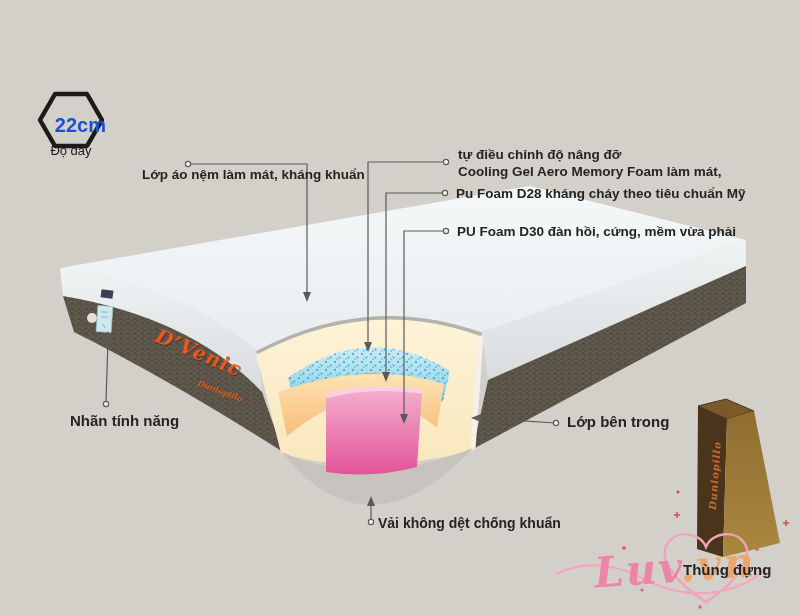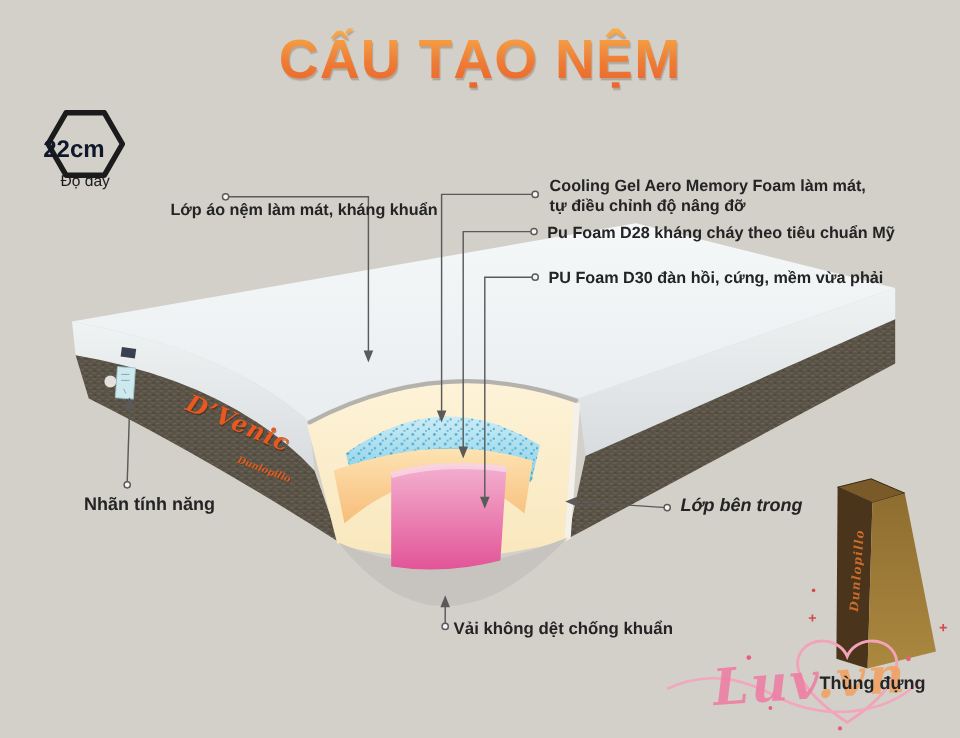--- a/index.html
+++ b/index.html
@@ -10,27 +10,27 @@
          font-size:46px;font-weight:bold;letter-spacing:1px;
          background:linear-gradient(180deg,#f9b04b 0%,#ee7c35 55%,#e9622c 100%);
          -webkit-background-clip:text;background-clip:text;color:transparent;
          filter:drop-shadow(1px 2px 0 rgba(100,60,30,0.28));}
   .lbl{position:absolute;font-weight:bold;color:#242424;white-space:nowrap;}
   .lbl-cover{left:104px;top:167px;font-size:13.5px;margin-left:38px;}
   .lbl-cooling{left:458px;top:146px;font-size:13.5px;line-height:17px;}
   .lbl-pu28{left:456px;top:186px;font-size:13.5px;}
   .lbl-pu30{left:457px;top:224px;font-size:13.5px;}
   .lbl-tag{left:70px;top:412px;font-size:15px;}
-  .lbl-inner{left:567px;top:413px;font-size:15px;font-style:italic;}
+  .lbl-inner{left:567px;top:413px;font-size:15px;}
   .lbl-fabric{left:378px;top:515px;font-size:14px;}
   .lbl-box{left:683px;top:561px;font-size:15px;text-align:right;}
   .badge-label{position:absolute;left:36px;top:99px;width:70px;text-align:center;
                font-size:13px;color:#1b1b1b;font-weight:normal;margin-top:44px;}
-  .badge-value{position:absolute;left:36px;top:114px;width:70px;text-align:left;
-               font-size:20px;font-weight:bold;color:#0f172a;}
+  .badge-value{position:absolute;left:36px;top:114px;width:70px;text-align:right;
+               font-size:20px;font-weight:bold;color:#1d4ed8;}
   .brand{position:absolute;left:152px;top:344px;width:110px;transform:rotate(23deg);
          font-family:"DejaVu Serif",serif;font-style:italic;font-weight:bold;
          font-size:20px;color:#e8581f;text-shadow:1px 1px 0 rgba(50,25,5,0.4);letter-spacing:1px;}
   .brand-sub{position:absolute;left:196px;top:390px;width:70px;transform:rotate(21deg);
          font-family:"DejaVu Serif",serif;font-style:italic;font-weight:bold;
          font-size:8px;color:#df5f23;text-shadow:0.5px 0.5px 0 rgba(50,25,5,0.35);}
   .box-logo{position:absolute;left:660px;top:470px;width:110px;text-align:center;
          transform:rotate(-86deg);font-family:"DejaVu Serif",serif;font-style:italic;
          font-weight:bold;font-size:10px;color:#c96d2c;letter-spacing:1px;}
   .watermark{position:absolute;left:594px;top:543px;transform:rotate(-4deg);
@@ -159,29 +159,28 @@
       <circle cx="445" cy="193" r="2.6"></circle>
       <circle cx="446" cy="231" r="2.6"></circle>
       <circle cx="106" cy="404" r="2.6"></circle>
       <circle cx="556" cy="423" r="2.6"></circle>
       <circle cx="371" cy="522" r="2.6"></circle>
     </g>
 
     <path d="M40,120 L55,94 L87,94 L102,120 L87,146 L55,146 Z" fill="none" stroke="#1b1b1b" stroke-width="4.5" stroke-linejoin="round"></path>
   </svg>
 
-  <div class="title">CẤU TẠO NỆM</div>
 
   <div class="badge-label">Độ dày</div>
   <div class="badge-value">22cm</div>
 
   <div class="lbl lbl-cover">Lớp áo nệm làm mát, kháng khuẩn</div>
   <div class="lbl lbl-cooling">
+    <div>tự điều chỉnh độ nâng đỡ</div>
     <div>Cooling Gel Aero Memory Foam làm mát,</div>
-    <div>tự điều chỉnh độ nâng đỡ</div>
   </div>
   <div class="lbl lbl-pu28">Pu Foam D28 kháng cháy theo tiêu chuẩn Mỹ</div>
   <div class="lbl lbl-pu30">PU Foam D30 đàn hồi, cứng, mềm vừa phải</div>
   <div class="lbl lbl-tag">Nhãn tính năng</div>
   <div class="lbl lbl-inner">Lớp bên trong</div>
   <div class="lbl lbl-fabric">Vải không dệt chống khuẩn</div>
 
   <div class="brand">D’Venic</div>
   <div class="brand-sub">Dunlopillo</div>
 

